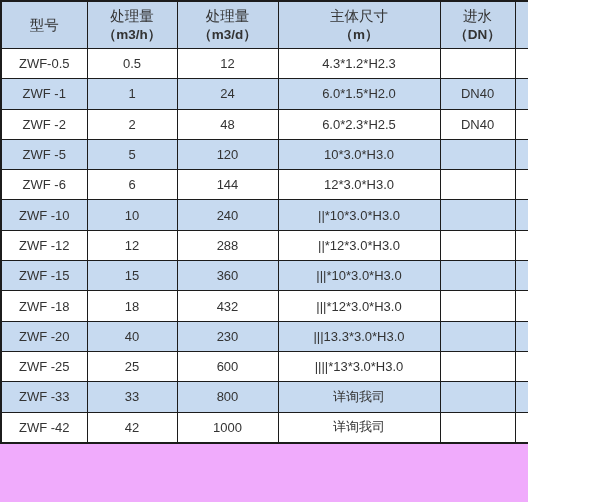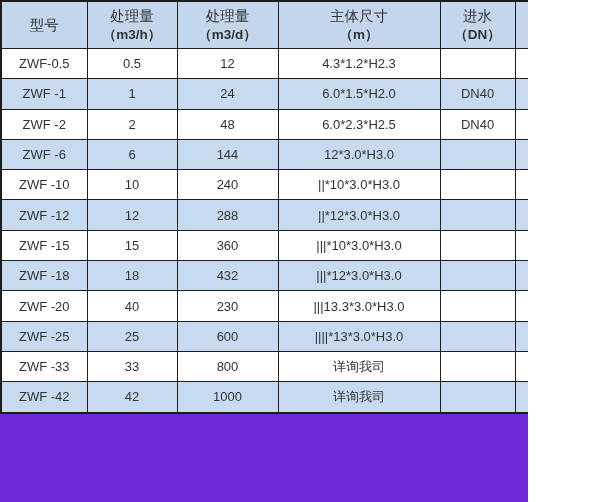--- a/index.html
+++ b/index.html
@@ -4,21 +4,21 @@
 <style>
   html, body {
     margin: 0;
     padding: 0;
     background: #ffffff;
     font-family: "Liberation Sans", "DejaVu Sans", sans-serif;
   }
   .page {
     width: 528px;
     height: 502px;
-    background: #6d28d9;
+    background: #f0abfc;
     box-sizing: border-box;
     overflow: hidden;
   }
   table.spec-table {
     width: 599px;
     border-collapse: collapse;
     table-layout: fixed;
     border: 2px solid #1c1c1c;
   }
   table.spec-table th,
@@ -115,20 +115,28 @@
   </tr>
         <tr>
     <td>ZWF -2</td>
     <td>2</td>
     <td>48</td>
     <td>6.0*2.3*H2.5</td>
     <td>DN40</td>
     <td>DN65</td>
   </tr>
         <tr>
+    <td>ZWF -5</td>
+    <td>5</td>
+    <td>120</td>
+    <td>10*3.0*H3.0</td>
+    <td></td>
+    <td></td>
+  </tr>
+        <tr>
     <td>ZWF -6</td>
     <td>6</td>
     <td>144</td>
     <td>12*3.0*H3.0</td>
     <td></td>
     <td></td>
   </tr>
         <tr>
     <td>ZWF -10</td>
     <td>10</td>

